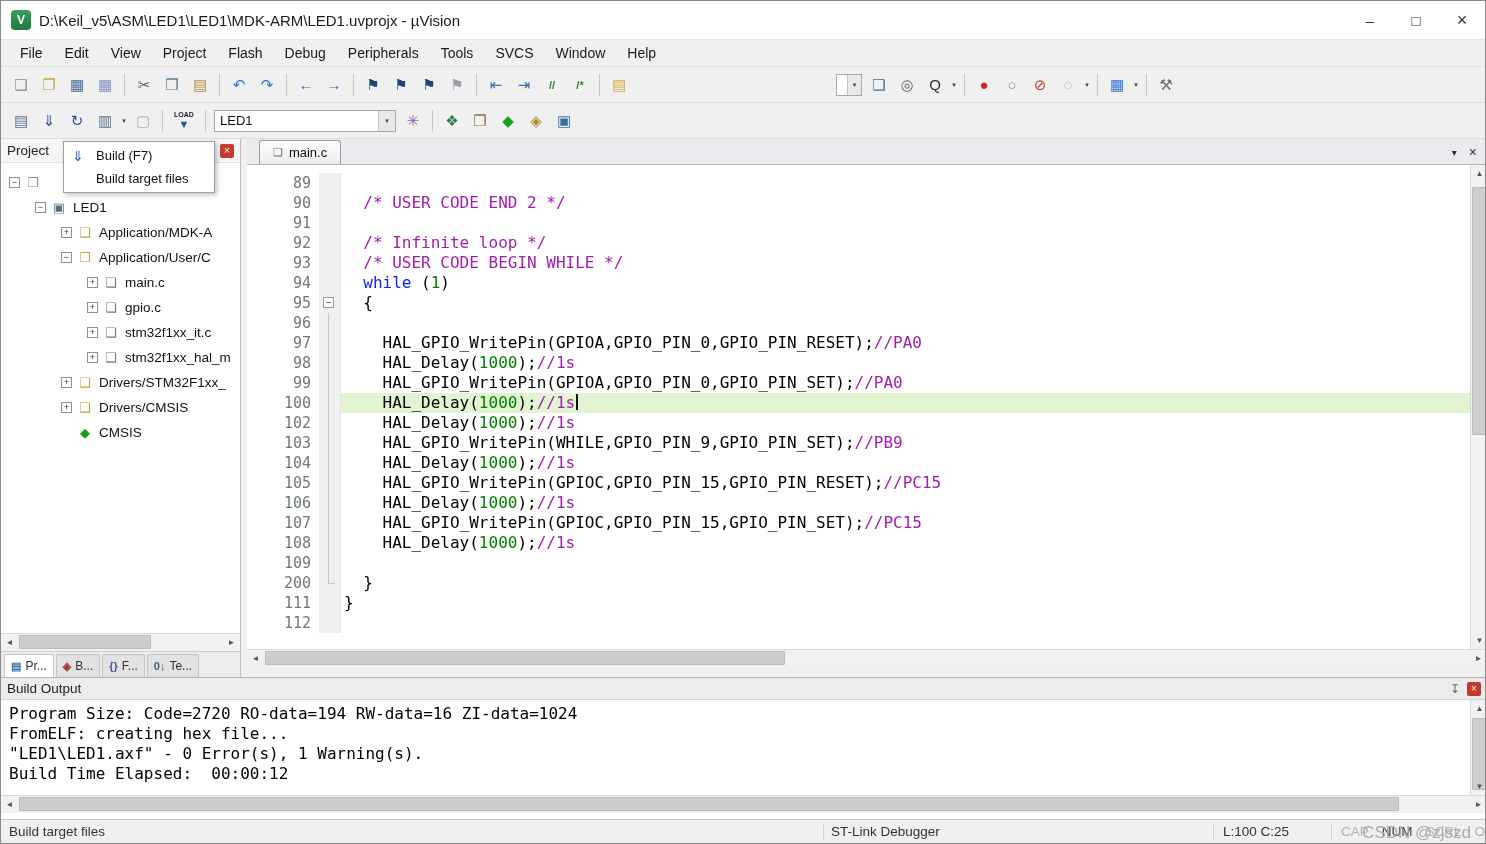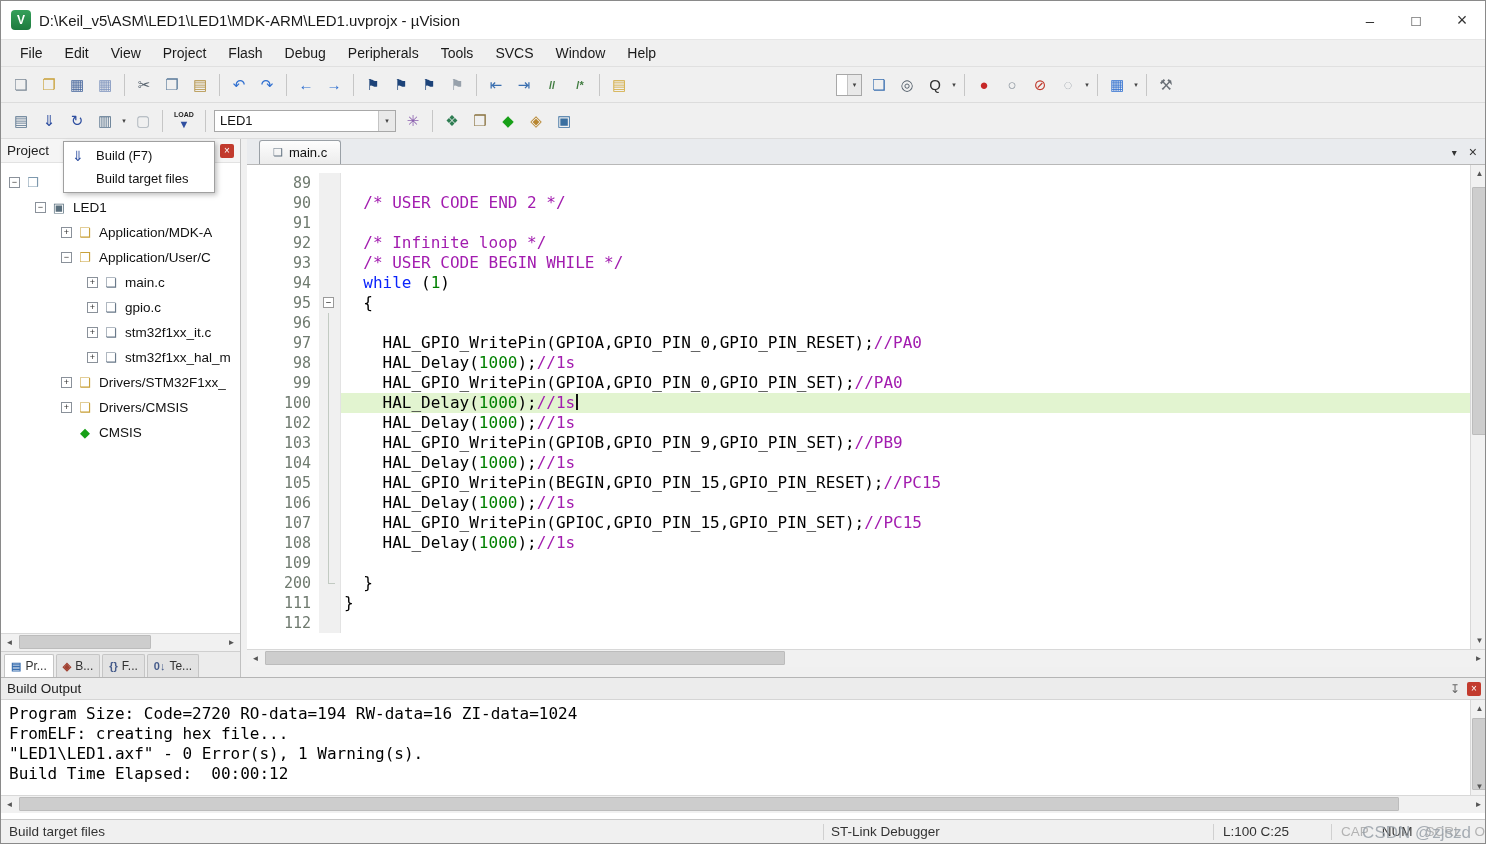--- a/index.html
+++ b/index.html
@@ -401,31 +401,31 @@
               <span class="ctext"><span class="tok-p">    HAL_Delay(</span><span class="tok-n">1000</span><span class="tok-p">);</span><span class="tok-c">//1s</span><span class="caret"></span></span>
             </div>
             <div class="crow">
               <span class="ln">102</span>
               <span class="foldcol fl"></span>
               <span class="ctext"><span class="tok-p">    HAL_Delay(</span><span class="tok-n">1000</span><span class="tok-p">);</span><span class="tok-c">//1s</span></span>
             </div>
             <div class="crow">
               <span class="ln">103</span>
               <span class="foldcol fl"></span>
-              <span class="ctext"><span class="tok-p">    HAL_GPIO_WritePin(GPIOB,GPIO_PIN_9,GPIO_PIN_SET);</span><span class="tok-c">//PB9</span></span>
+              <span class="ctext"><span class="tok-p">    HAL_GPIO_WritePin(WHILE,GPIO_PIN_9,GPIO_PIN_SET);</span><span class="tok-c">//PB9</span></span>
             </div>
             <div class="crow">
               <span class="ln">104</span>
               <span class="foldcol fl"></span>
               <span class="ctext"><span class="tok-p">    HAL_Delay(</span><span class="tok-n">1000</span><span class="tok-p">);</span><span class="tok-c">//1s</span></span>
             </div>
             <div class="crow">
               <span class="ln">105</span>
               <span class="foldcol fl"></span>
-              <span class="ctext"><span class="tok-p">    HAL_GPIO_WritePin(BEGIN,GPIO_PIN_15,GPIO_PIN_RESET);</span><span class="tok-c">//PC15</span></span>
+              <span class="ctext"><span class="tok-p">    HAL_GPIO_WritePin(GPIOC,GPIO_PIN_15,GPIO_PIN_RESET);</span><span class="tok-c">//PC15</span></span>
             </div>
             <div class="crow">
               <span class="ln">106</span>
               <span class="foldcol fl"></span>
               <span class="ctext"><span class="tok-p">    HAL_Delay(</span><span class="tok-n">1000</span><span class="tok-p">);</span><span class="tok-c">//1s</span></span>
             </div>
             <div class="crow">
               <span class="ln">107</span>
               <span class="foldcol fl"></span>
               <span class="ctext"><span class="tok-p">    HAL_GPIO_WritePin(GPIOC,GPIO_PIN_15,GPIO_PIN_SET);</span><span class="tok-c">//PC15</span></span>

